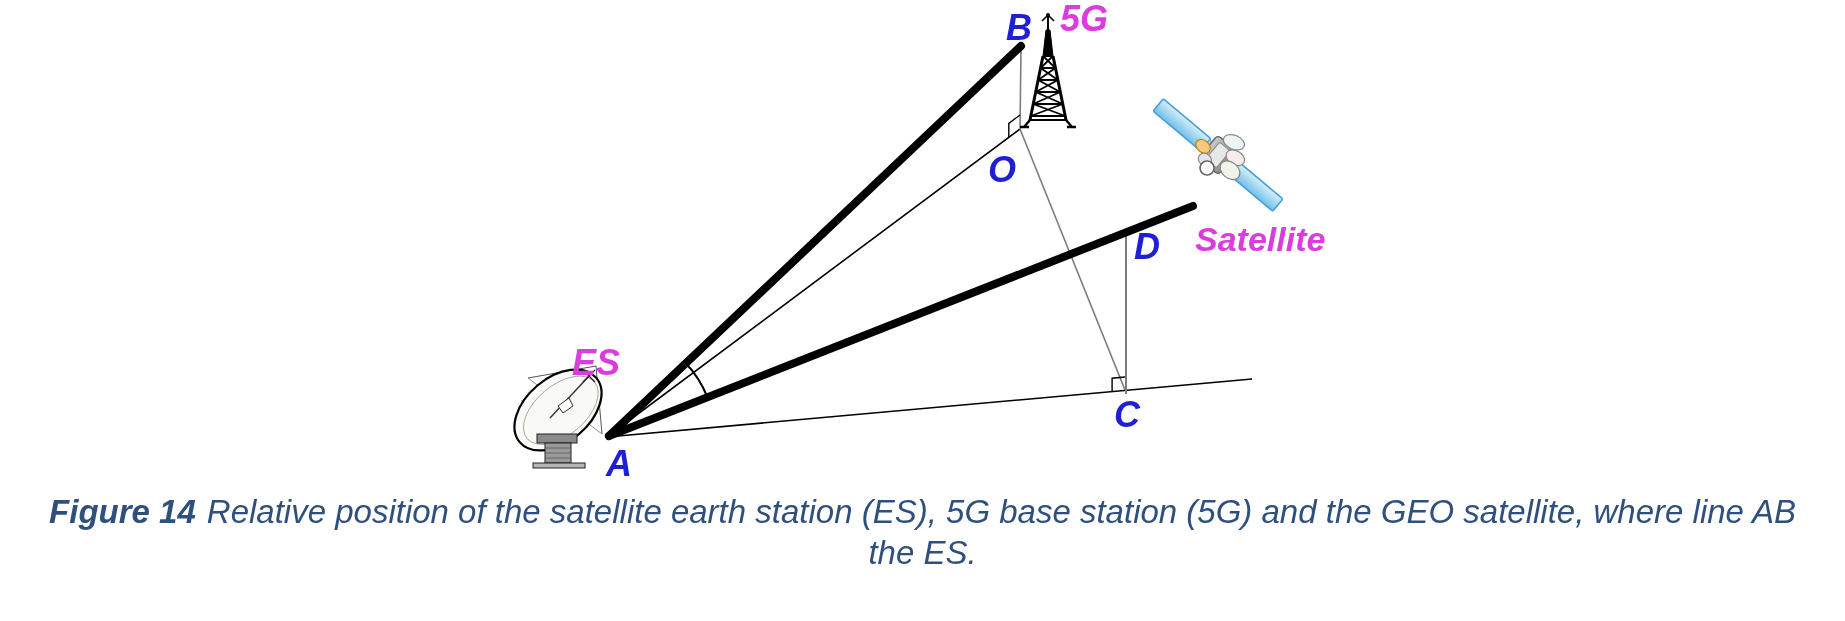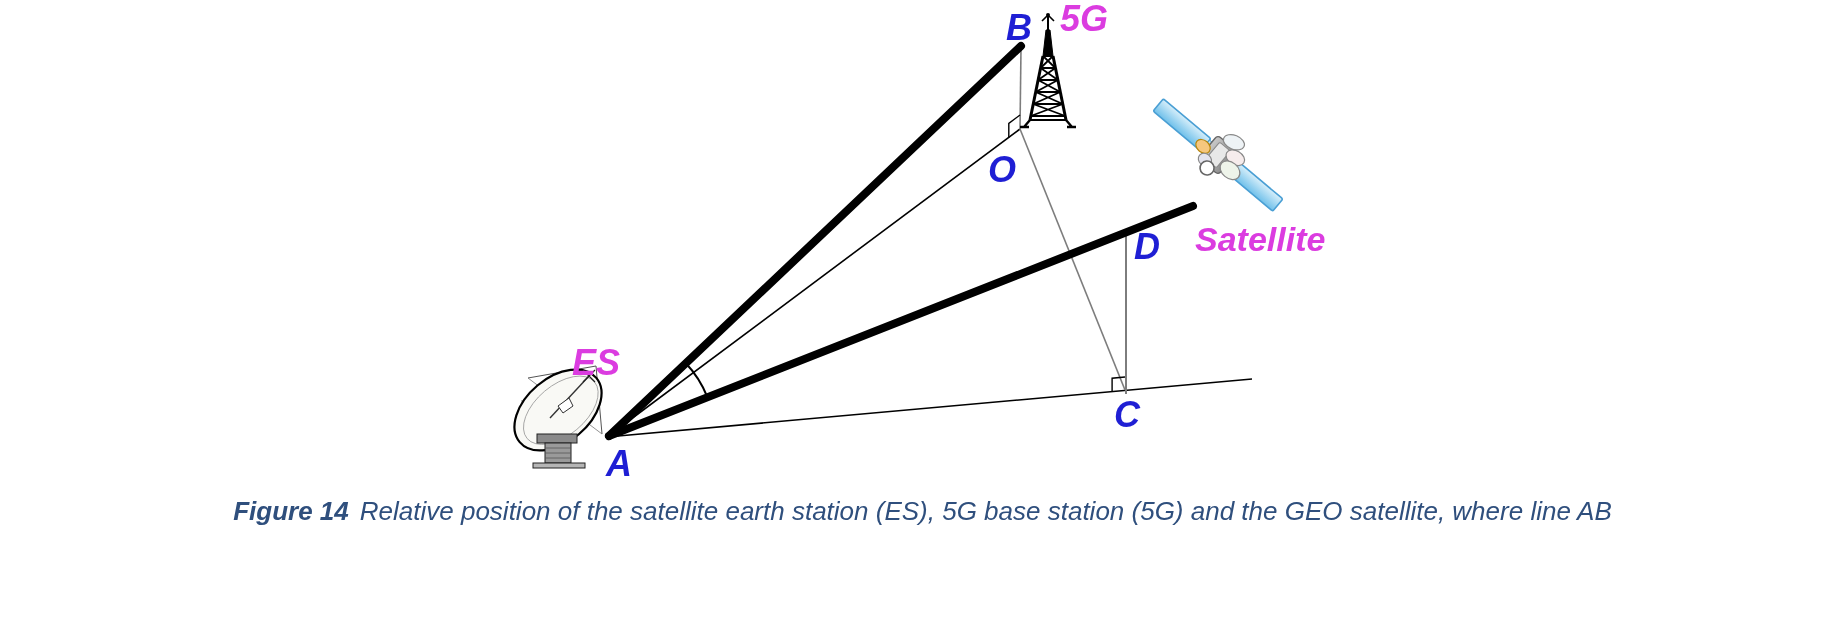--- a/index.html
+++ b/index.html
@@ -4,21 +4,21 @@
 <style>
   html,body{margin:0;padding:0;background:#ffffff;}
   body{width:1845px;height:621px;position:relative;overflow:hidden;
        font-family:"Liberation Sans",sans-serif;}
   .stage{position:absolute;left:0;top:0;width:1845px;height:621px;}
   svg text{font-family:"Liberation Sans",sans-serif;}
   .pt-label{font-size:36px;font-style:italic;font-weight:bold;}
   .st-label{font-size:36px;font-style:italic;font-weight:bold;}
   .sat-label{font-size:34px;font-style:italic;font-weight:bold;}
   .caption{position:absolute;left:0;top:491px;width:1845px;text-align:center;
-           color:#2f4f7d;font-style:italic;font-size:26px;line-height:41px;}
+           color:#2f4f7d;font-style:italic;font-size:33px;line-height:41px;}
   .cap-line{white-space:nowrap;}
   .figno{font-weight:bold;margin-right:11px;}
 </style>
 </head>
 <body>
 
 <div class="stage">
 <svg width="1845" height="621" viewBox="0 0 1845 621">
   <defs>
     <linearGradient id="wingGrad" x1="0" y1="0" x2="0" y2="1">
@@ -96,14 +96,15 @@
   <text x="988" y="182" class="pt-label" fill="#1f1fd4">O</text>
 
   <text x="572" y="375" class="st-label" fill="#db3ce0">ES</text>
   <text x="1060" y="31" class="st-label" fill="#db3ce0">5G</text>
   <text x="1195" y="251" class="sat-label" fill="#db3ce0">Satellite</text>
 </svg>
 
 
 <div class="caption">
   <div class="cap-line"><span class="figno">Figure 14</span><span>Relative position of the satellite earth station (ES), 5G base station (5G) and the GEO satellite, where line AB</span></div>
+  <div class="cap-line"><span>the ES.</span></div>
 </div>
 </div>
 
 </body></html>

